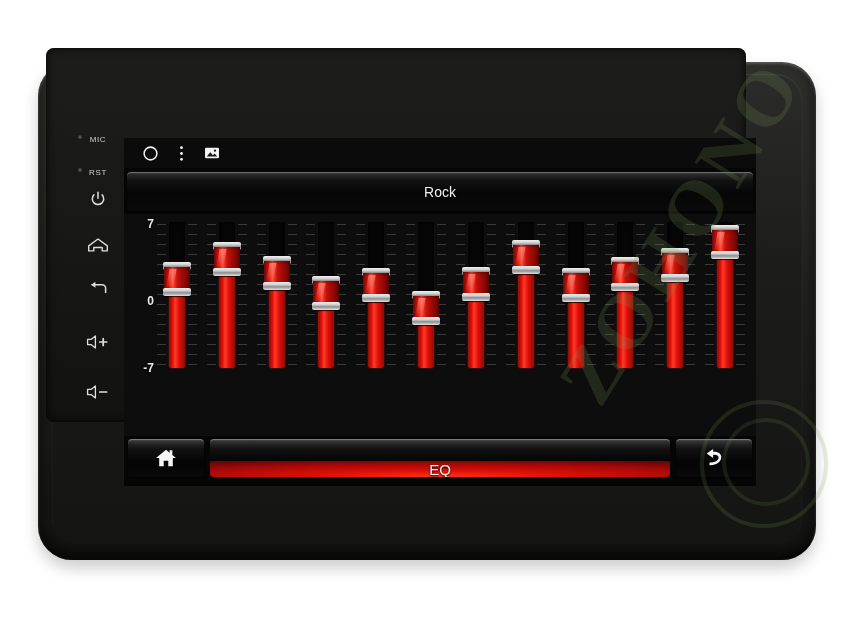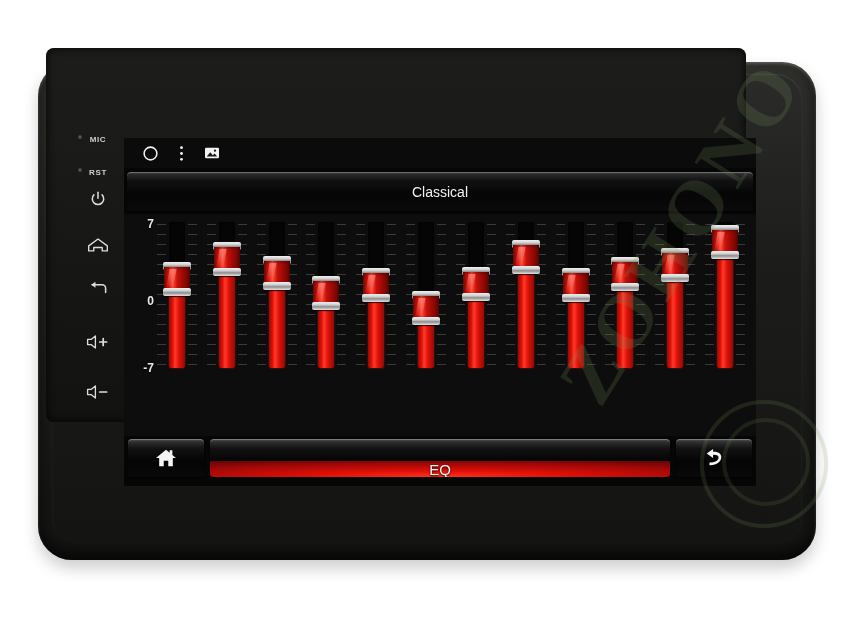--- a/index.html
+++ b/index.html
@@ -31,21 +31,21 @@
     box-shadow:inset 0 0 10px rgba(0,0,0,.9);
   }
 
   
   .left-strip{position:absolute;left:70px;top:128px;width:56px;height:320px;}
   .hw{position:absolute;left:0;width:56px;text-align:center;color:#d8d8d8;}
   .hw .dot{
     position:absolute;left:8px;top:50%;margin-top:-2px;width:4px;height:4px;border-radius:50%;
     background:#6e6e6e;box-shadow:inset 0 0 2px #000;
   }
-  .hw .lab{font-size:8px;letter-spacing:.6px;color:#cfcfcf;font-weight:bold;}
+  .hw .lab{font-size:8px;letter-spacing:.6px;color:#cfcfcf;font-weight:normal;}
   .hw svg{display:block;margin:0 auto;}
 
   
   .screen{
     position:absolute;left:124px;top:138px;width:632px;height:348px;
     background:#060606;overflow:hidden;
   }
 
   
   .statusbar{
@@ -233,21 +233,21 @@
             <rect x="1" y="2" width="16" height="12" rx="1.5" fill="#f2f2f2"></rect>
             <path d="M3 12 L7 7 L10 10.5 L12 8.5 L15 12 Z" fill="#1a1a1a"></path>
             <circle cx="12.4" cy="5.4" r="1.3" fill="#1a1a1a"></circle>
           </svg>
         </span>
       </div>
     </div>
 
     <div class="presets">
       <div class="preset">
-        <span>Classical</span>
+        <span>Rock</span>
       </div>
     </div>
 
     <div class="eqarea">
       <div class="axis">
         <div class="ax7">7</div>
         <div class="ax0">0</div>
         <div class="axm7">-7</div>
       </div>
 

